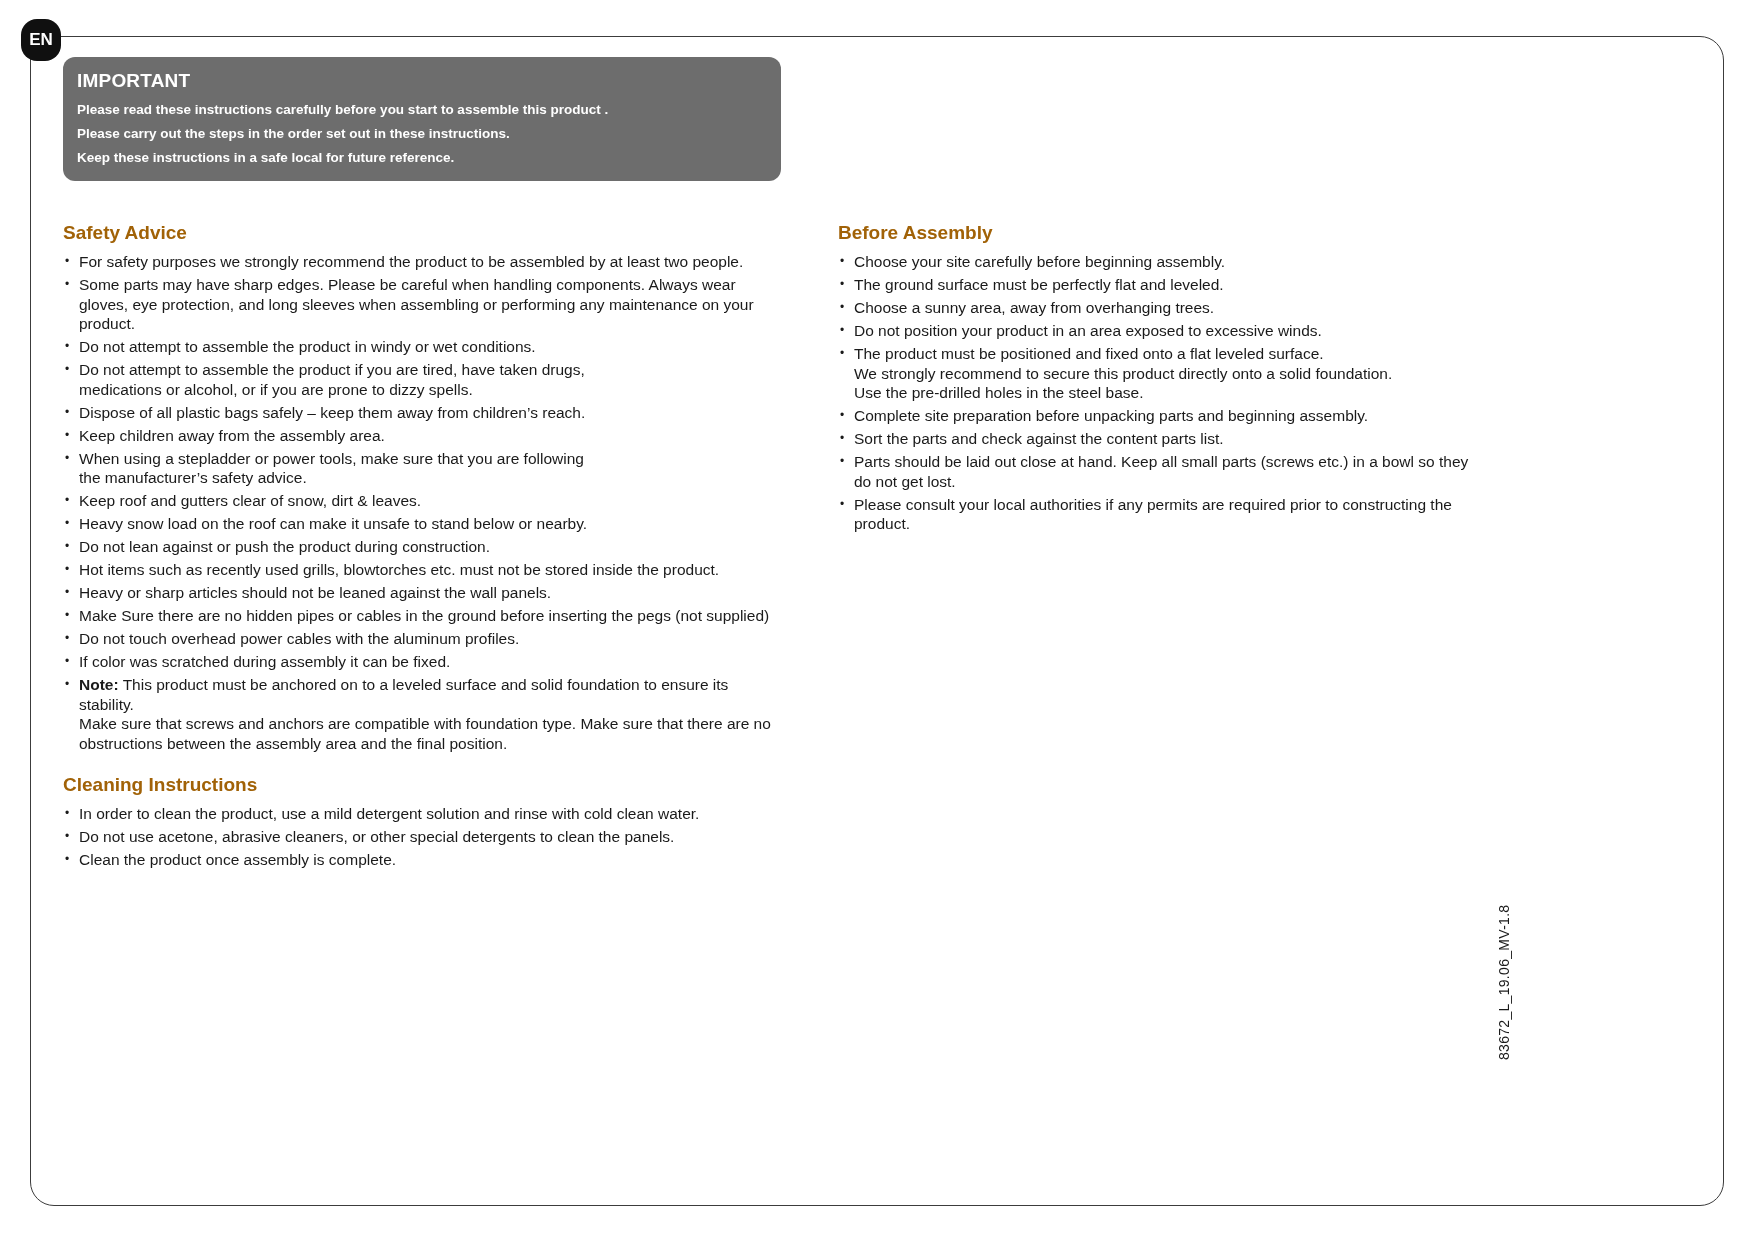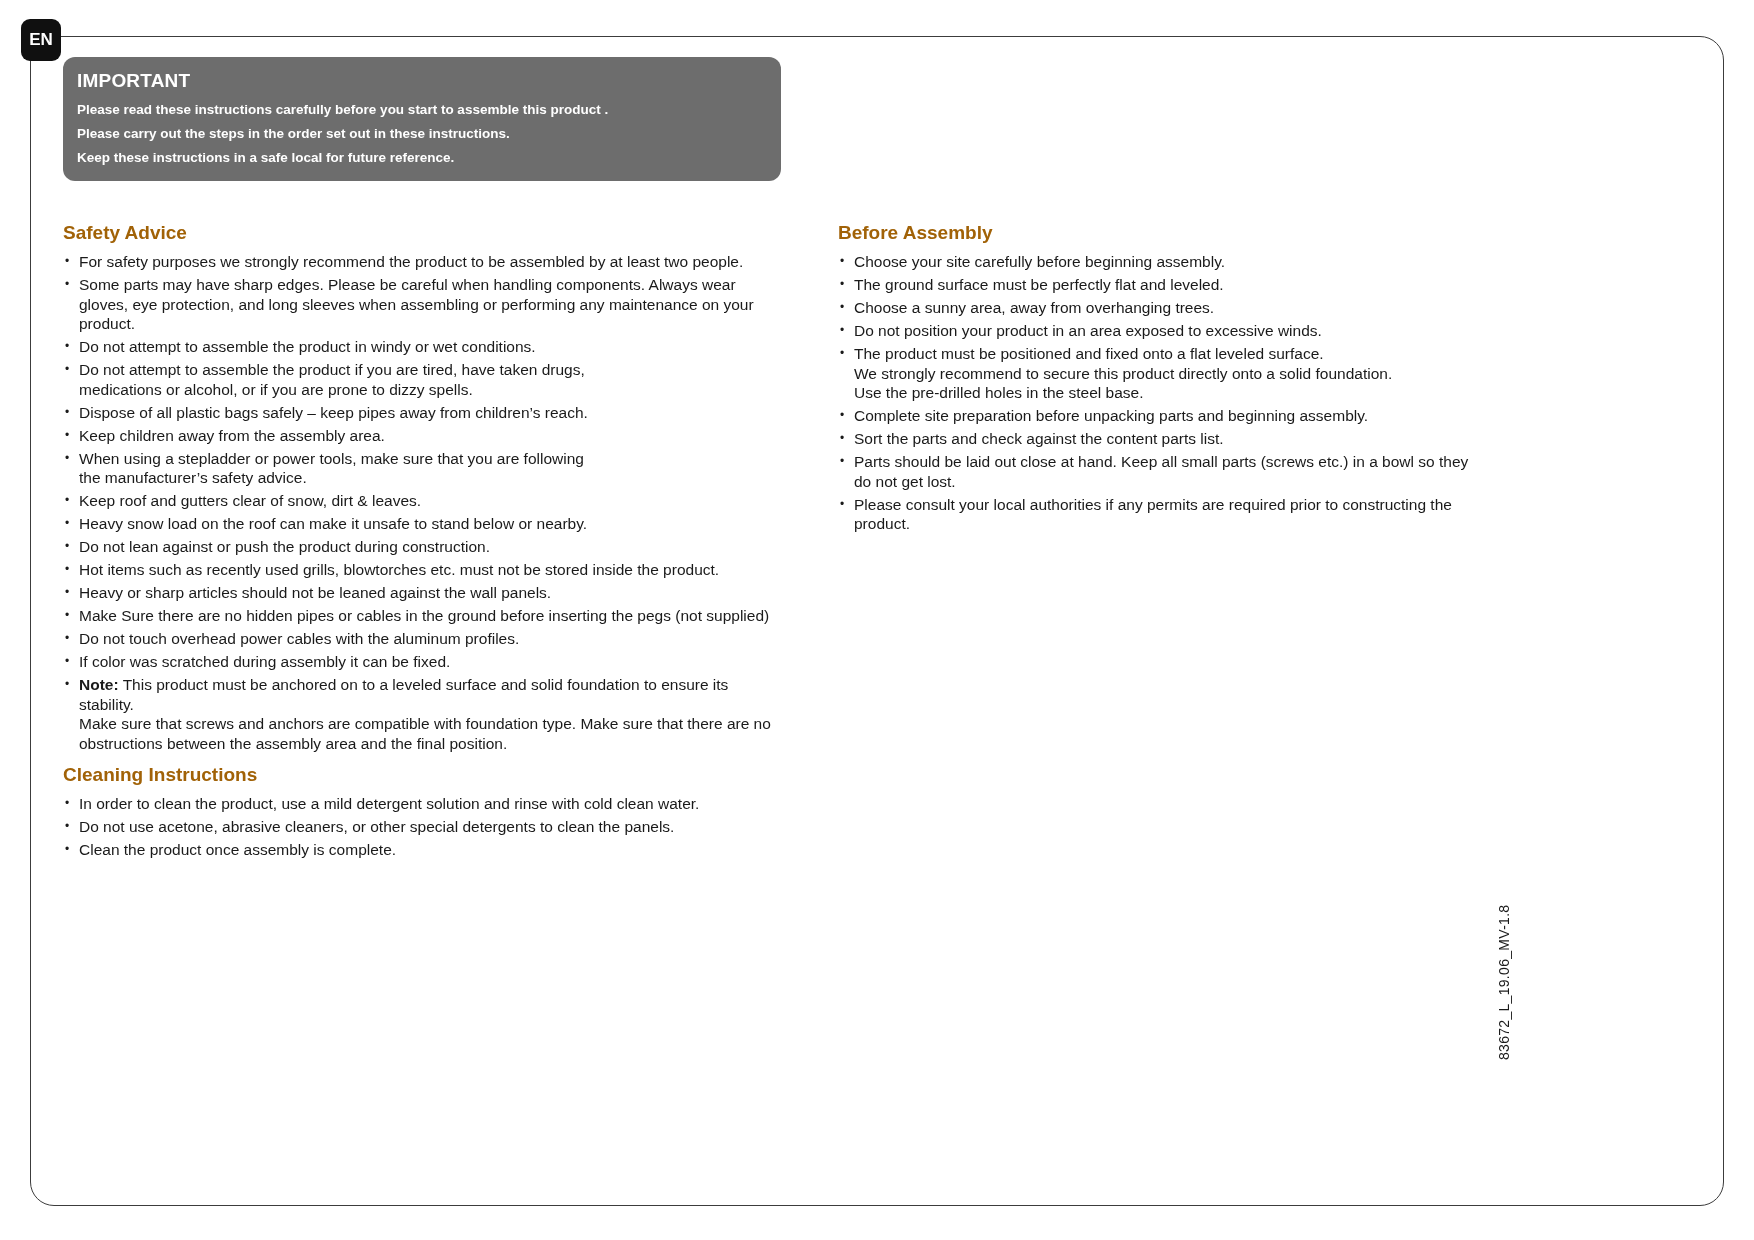--- a/index.html
+++ b/index.html
@@ -26,21 +26,21 @@
     border-radius: 24px;
     background: #ffffff;
   }
   .en-badge {
     position: absolute;
     left: 21px;
     top: 19px;
     width: 40px;
     height: 42px;
     background: #101010;
-    border-radius: 9px;
+    border-radius: 16px;
     color: #ffffff;
     font-size: 17px;
     font-weight: bold;
     display: flex;
     align-items: center;
     justify-content: center;
     z-index: 3;
   }
   .important-box {
     position: absolute;
@@ -78,21 +78,21 @@
   }
   .col-left  { left: 63px;  width: 725px; }
   .col-right { left: 838px; width: 640px; }
 
   .section-title {
     font-size: 19px;
     font-weight: bold;
     margin: 0 0 8px 0;
     color: #a16207;
   }
-  .section-title.cleaning { margin-top: 11px; }
+  .section-title.cleaning { margin-top: 21px; }
 
   ul.bullets {
     list-style: none;
     margin: 0;
     padding: 0;
     font-size: 15.5px;
     line-height: 19.5px;
   }
   ul.bullets li {
     position: relative;
@@ -145,21 +145,21 @@
   <div class="col col-left">
     <h2 class="section-title">Safety Advice</h2>
     <ul class="bullets">
         <li>For safety purposes we strongly recommend the product to be assembled by at least two people.</li>
         <li>Some parts may have sharp edges. Please be careful when handling components. Always wear
 gloves, eye protection, and long sleeves when assembling or performing any maintenance on your
 product.</li>
         <li>Do not attempt to assemble the product in windy or wet conditions.</li>
         <li>Do not attempt to assemble the product if you are tired, have taken drugs,
 medications or alcohol, or if you are prone to dizzy spells.</li>
-        <li>Dispose of all plastic bags safely – keep pipes away from children’s reach.</li>
+        <li>Dispose of all plastic bags safely – keep them away from children’s reach.</li>
         <li>Keep children away from the assembly area.</li>
         <li>When using a stepladder or power tools, make sure that you are following
 the manufacturer’s safety advice.</li>
         <li>Keep roof and gutters clear of snow, dirt &amp; leaves.</li>
         <li>Heavy snow load on the roof can make it unsafe to stand below or nearby.</li>
         <li>Do not lean against or push the product during construction.</li>
         <li>Hot items such as recently used grills, blowtorches etc. must not be stored inside the product.</li>
         <li>Heavy or sharp articles should not be leaned against the wall panels.</li>
         <li>Make Sure there are no hidden pipes or cables in the ground before inserting the pegs (not supplied)</li>
         <li>Do not touch overhead power cables with the aluminum profiles.</li>

